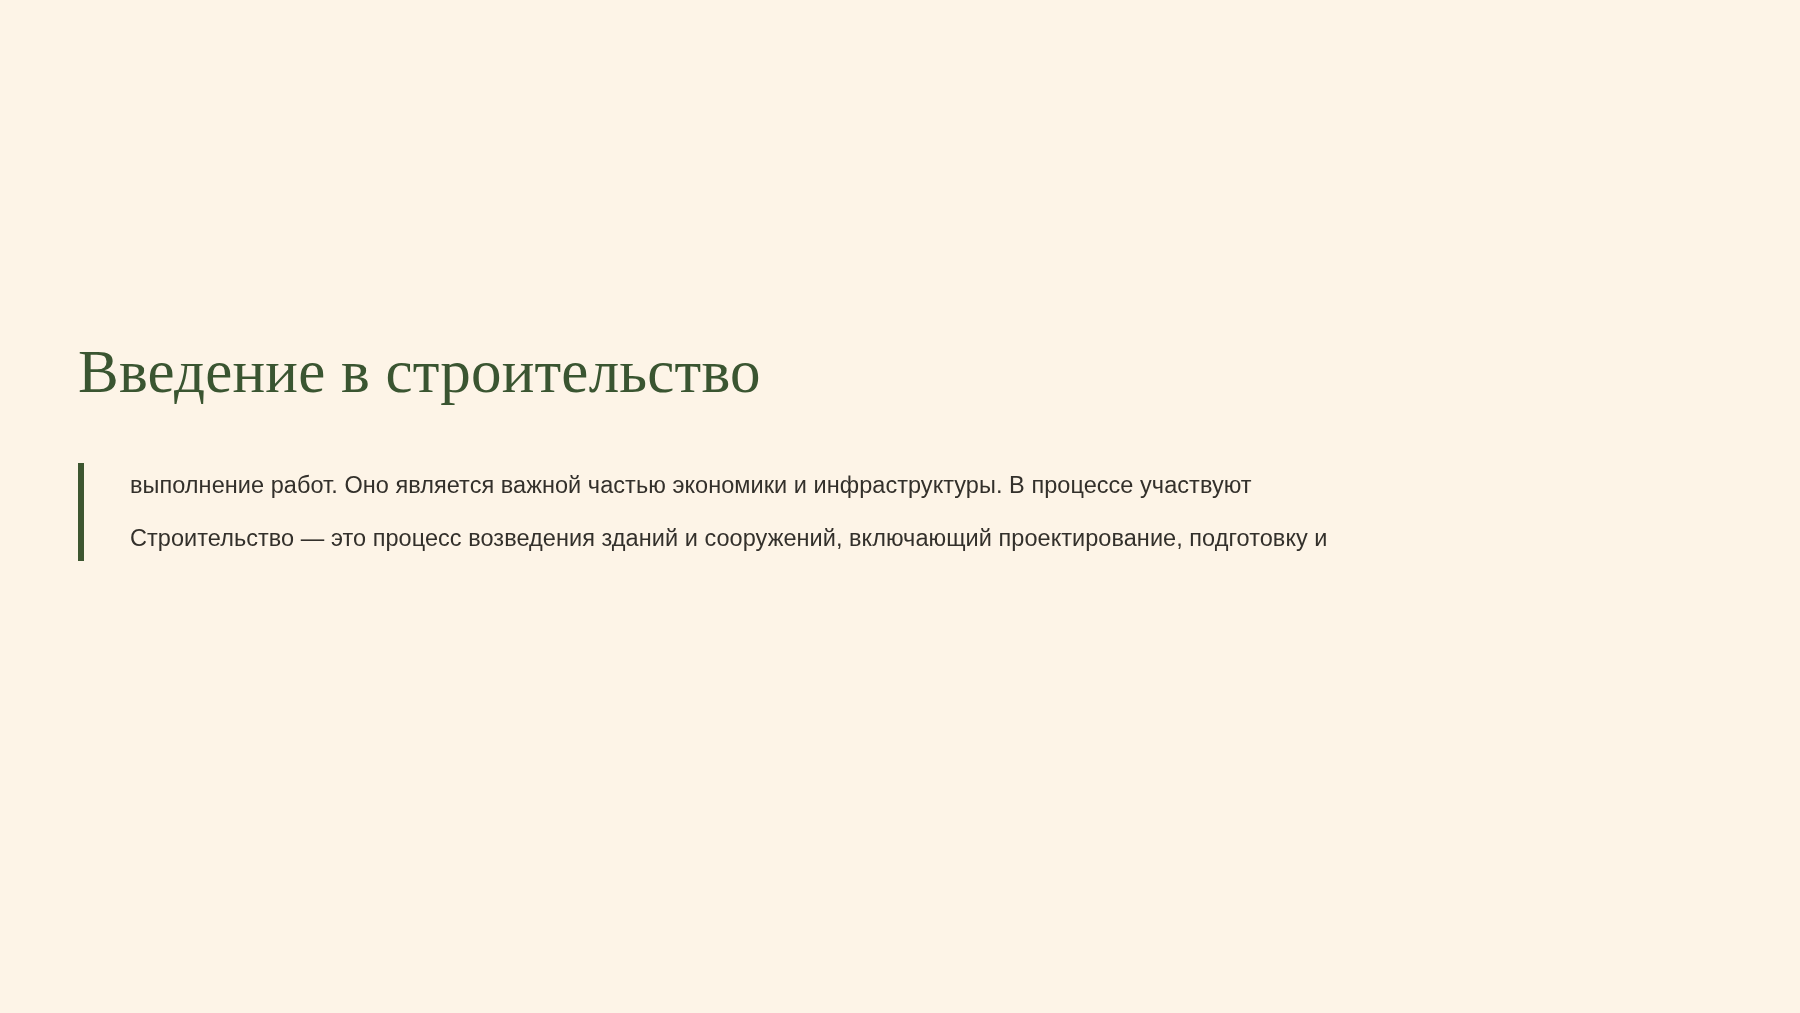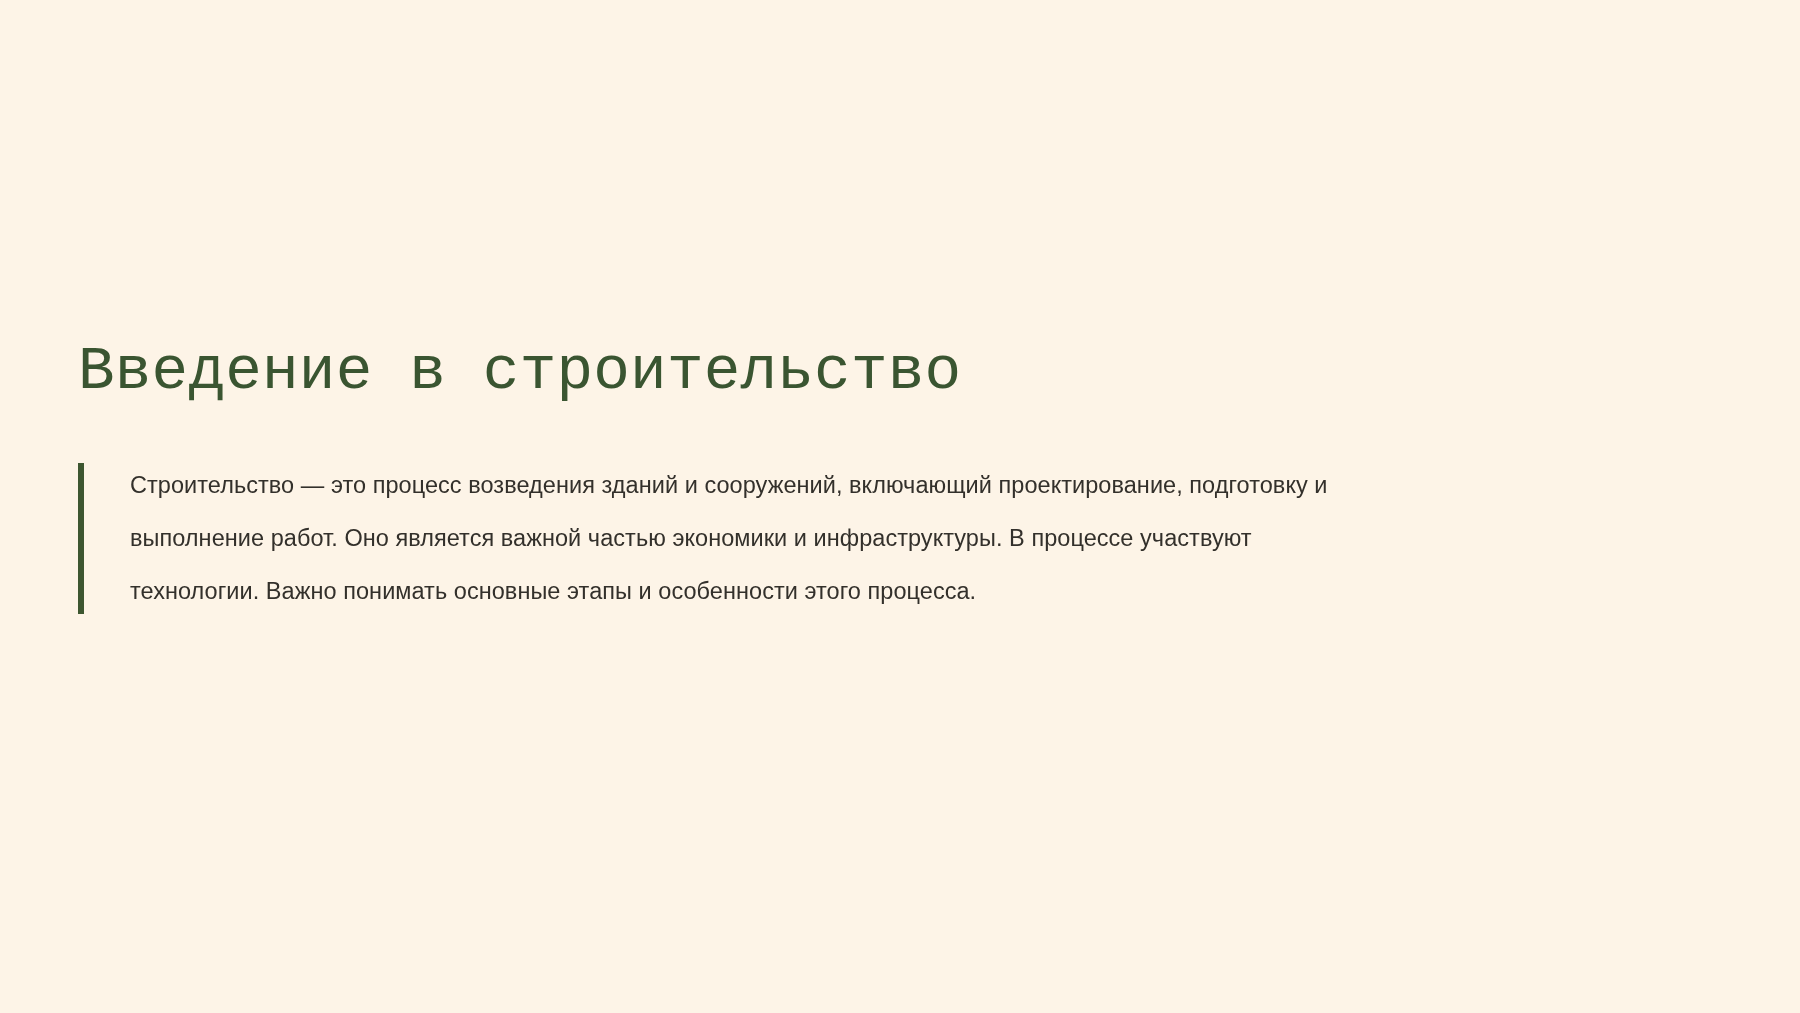--- a/index.html
+++ b/index.html
@@ -24,21 +24,21 @@
 
   
   #content-block {
     position: absolute;
     left: 78px;
     top: 340px;
     width: 1660px;
   }
 
   #page-title {
-    font-family: Liberation Mono, monospace;
+    font-family: Liberation Serif, serif;
     font-size: 61px;
     line-height: 1.05;
     font-weight: 400;
     color: #3A5531;
     letter-spacing: 0.2px;
     margin: 0;
     padding: 0;
     white-space: nowrap;
   }
 
@@ -81,22 +81,21 @@
 
   <div id="content-block">
 
     <h1 id="page-title" style="color: rgb(58, 85, 49);">Введение в строительство</h1>
 
     <div id="body-block">
 
       <div id="accent-bar" style="background: rgb(61, 86, 48);"></div>
 
       <p id="body-paragraph" style="color: rgb(51, 48, 43);">
+        <span class="ln">выполнение работ. Оно является важной частью экономики и инфраструктуры. В процессе участвуют</span>
         <span class="ln">Строительство — это процесс возведения зданий и сооружений, включающий проектирование, подготовку и</span>
-        <span class="ln">выполнение работ. Оно является важной частью экономики и инфраструктуры. В процессе участвуют</span>
-        <span class="ln">технологии. Важно понимать основные этапы и особенности этого процесса.</span>
       </p>
 
     </div>
 
   </div>
 
 </div>
 
 </body></html>

